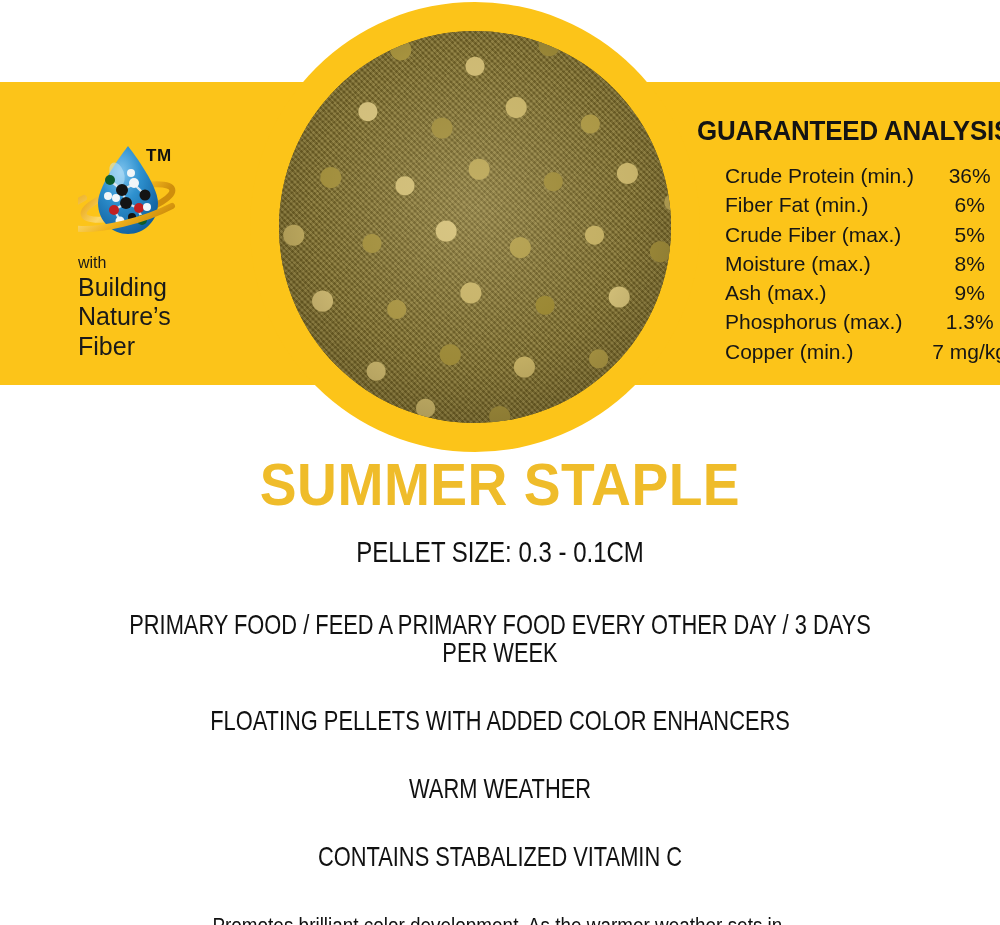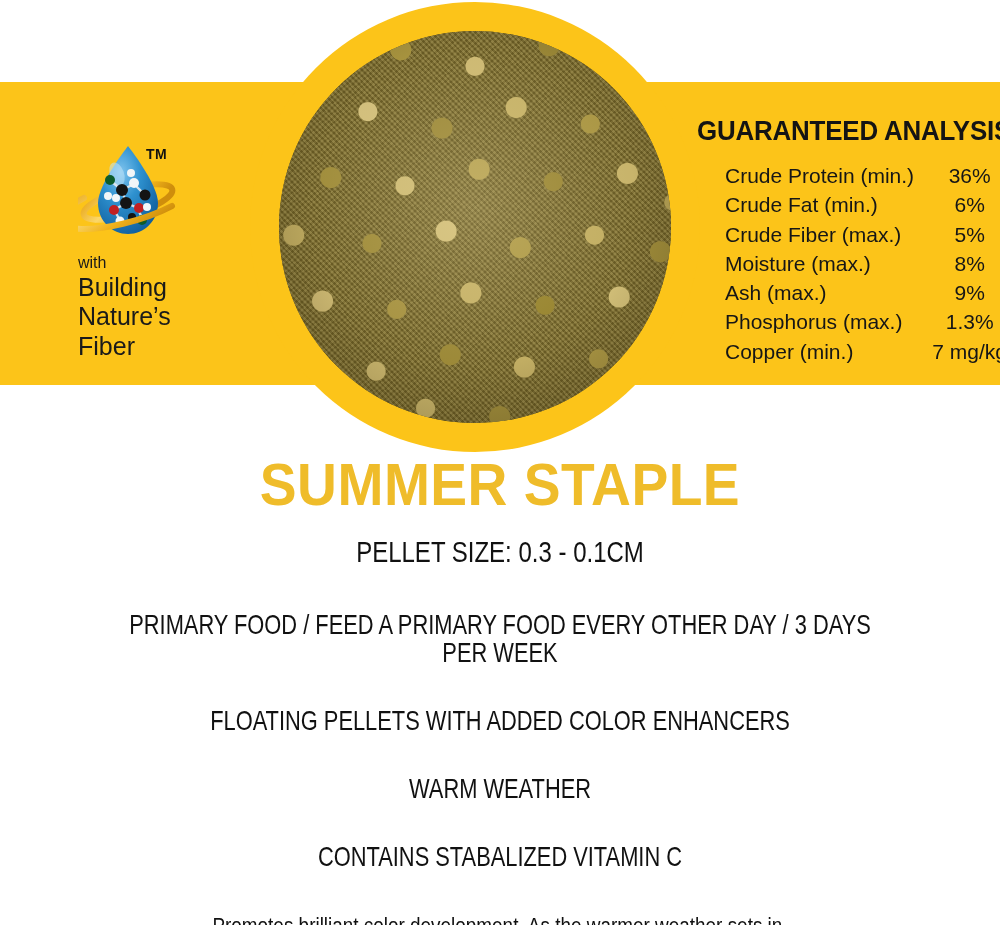--- a/index.html
+++ b/index.html
@@ -84,21 +84,21 @@
   .pellet-vignette{
     position:absolute;left:0;top:0;width:100%;height:100%;
     background:radial-gradient(circle at 50% 45%, rgba(255,240,190,0.18) 0%, rgba(0,0,0,0) 55%, rgba(30,22,0,0.35) 100%);
   }
 
   
   .logo-block{position:absolute;left:78px;top:140px;width:150px;}
   .logo-mark{position:relative;width:100px;height:106px;}
   .logo-tm{
     position:absolute;left:68px;top:6px;
-    font-size:14px;font-weight:bold;color:#111;letter-spacing:0.5px;
+    font-size:17px;font-weight:bold;color:#111;letter-spacing:0.5px;
   }
   .logo-caption{margin-top:8px;color:#1a1a1a;line-height:1.18;}
   .cap-with{font-size:16px;}
   .cap-big{font-size:25px;}
 
   
   .ga{position:absolute;left:697px;top:116px;width:285px;}
   .ga-title{
     font-size:27px;font-weight:bold;color:#141414;
     letter-spacing:-0.2px;white-space:nowrap;
@@ -212,21 +212,21 @@
 
   <div class="ga">
     <div class="ga-title">GUARANTEED ANALYSIS</div>
     <table class="ga-table">
       <tbody>
         <tr>
           <td>Crude Protein (min.)</td>
           <td class="ga-val">36%</td>
         </tr>
         <tr>
-          <td>Crude Fat (min.)</td>
+          <td>Fiber Fat (min.)</td>
           <td class="ga-val">6%</td>
         </tr>
         <tr>
           <td>Crude Fiber (max.)</td>
           <td class="ga-val">5%</td>
         </tr>
         <tr>
           <td>Moisture (max.)</td>
           <td class="ga-val">8%</td>
         </tr>

